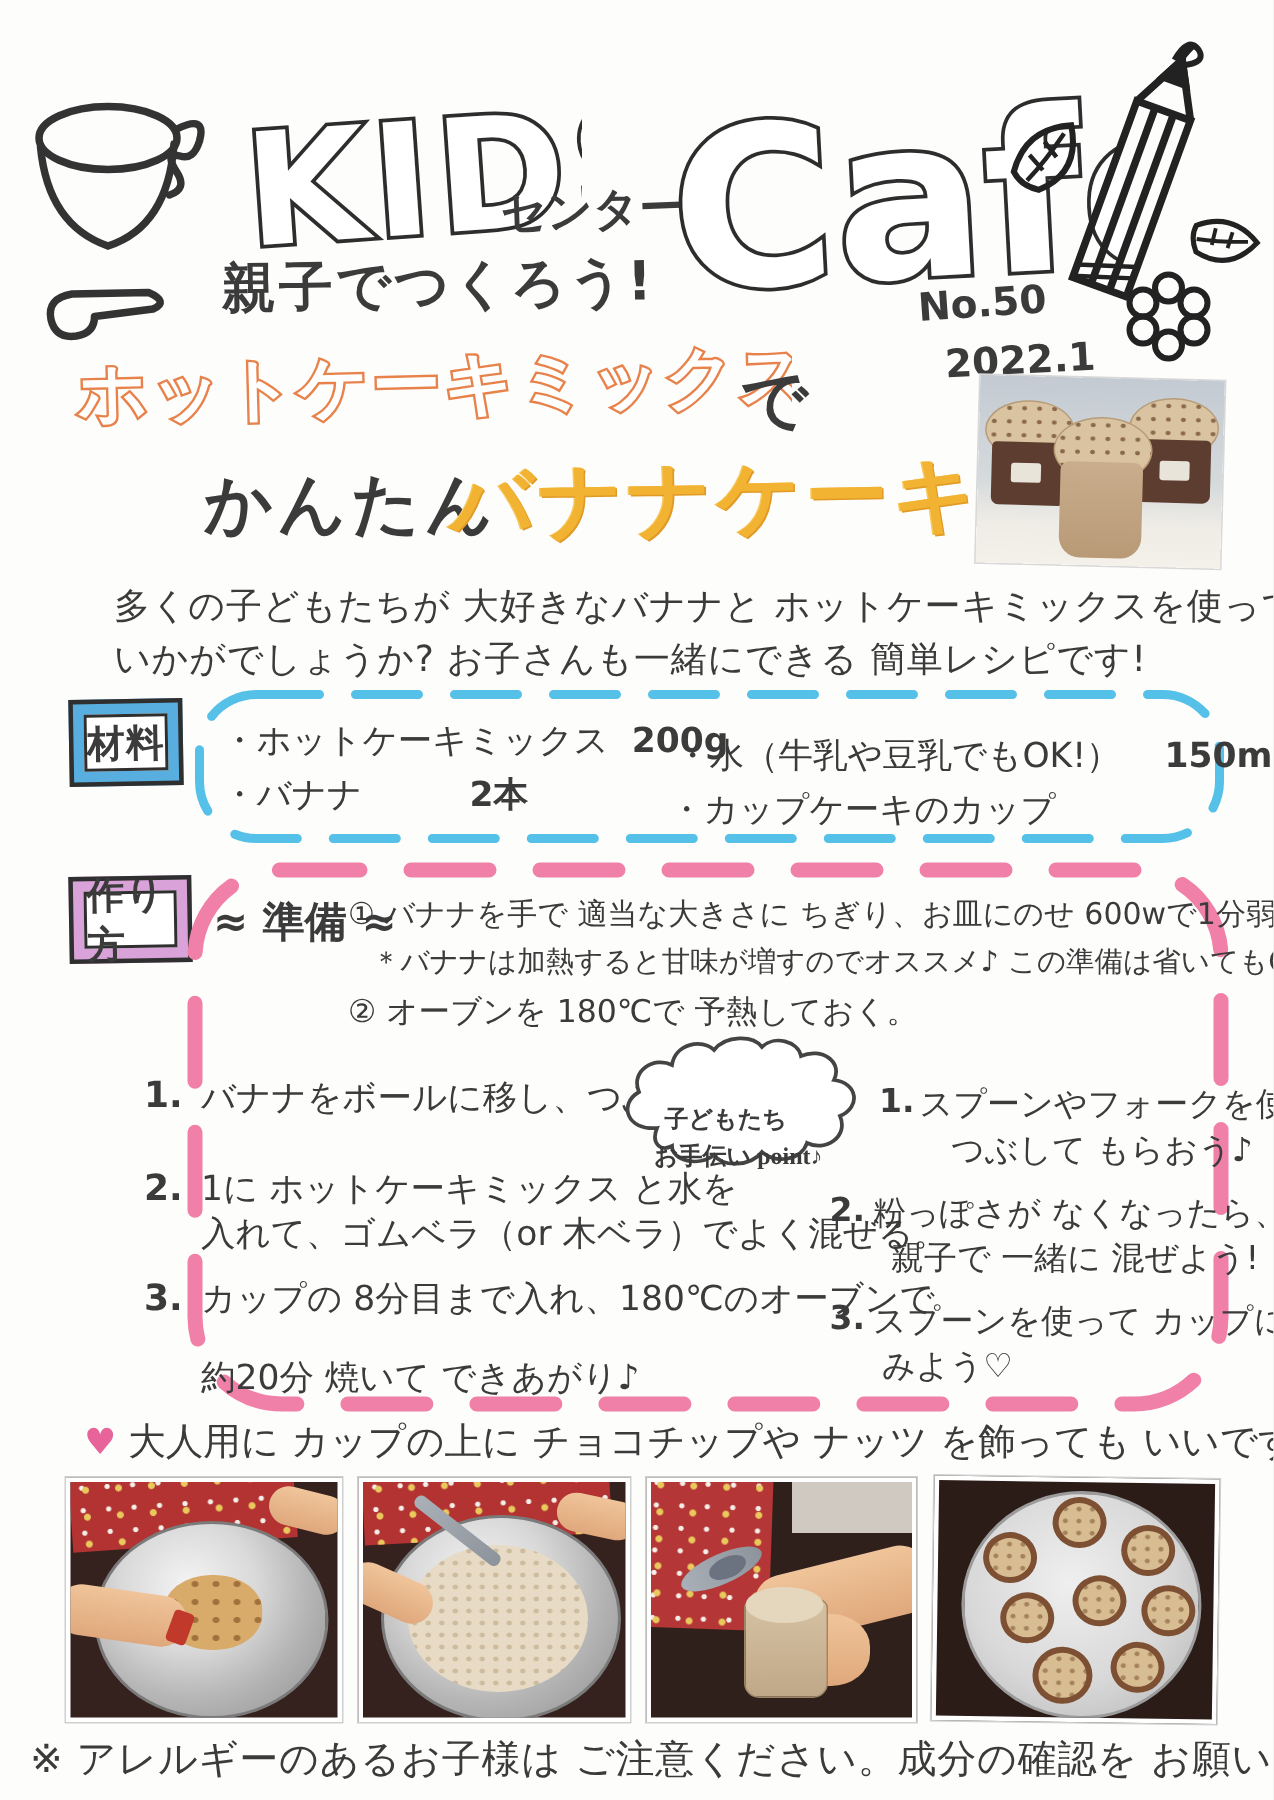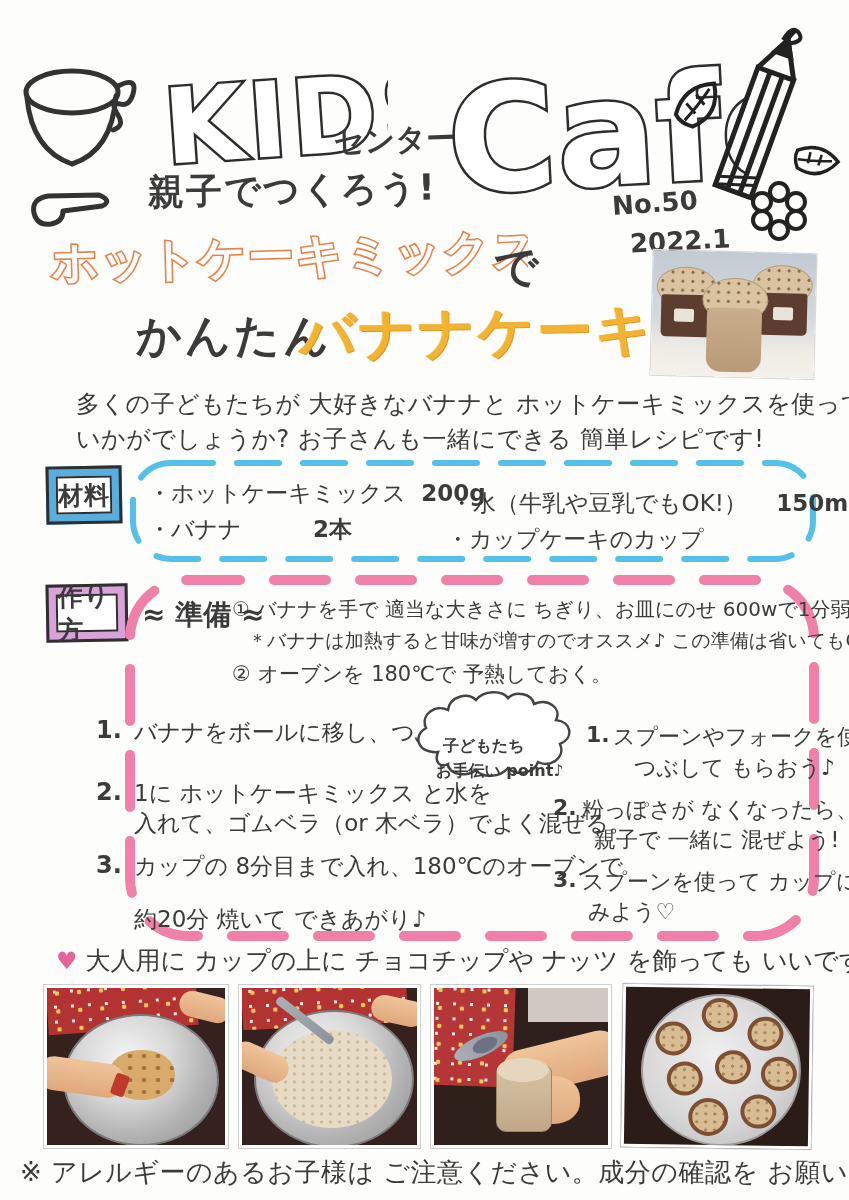--- a/index.html
+++ b/index.html
@@ -203,21 +203,21 @@
   <div class="abs hand step-line" style="left:134px;top:808px;">入れて、ゴムベラ（or 木ベラ）でよく混ぜる。</div>
 
   <div class="abs hand step-no" style="left:96px;top:851px;">3.</div>
   <div class="abs hand step-line" style="left:134px;top:851px;">カップの 8分目まで入れ、180℃のオーブンで</div>
   <div class="abs hand step-line" style="left:134px;top:880px;margin-top:24px;">約20分 焼いて できあがり♪</div>
 
   <svg class="abs" style="left:410px;top:690px;" width="172" height="90" viewBox="0 0 172 90">
     <path d="M28 62 C8 64 2 46 16 38 C10 24 26 14 38 20 C40 6 58 2 66 10 C74 0 92 0 98 8 C106 0 122 4 124 14 C138 8 152 18 146 30 C162 32 164 48 150 54 C156 68 140 78 128 72 C124 84 106 86 98 78 C90 88 72 88 66 80 C56 88 38 84 38 74 C30 78 24 72 28 62 Z" fill="#fff" stroke="#444" stroke-width="2.5"></path>
   </svg>
   <div class="abs hand cloud-text" style="left:443px;top:712px;">子どもたち</div>
-  <div class="abs hand cloud-text" style="left:436px;top:737px;">お手伝い point♪</div>
+  <div class="abs hand cloud-text" style="left:436px;top:737px;font-family:Liberation Serif, serif;">お手伝い point♪</div>
 
   <div class="abs hand pt-no" style="left:586px;top:722px;">1.</div>
   <div class="abs hand pt-line" style="left:613px;top:722px;">スプーンやフォークを使って</div>
   <div class="abs hand pt-line" style="left:634px;top:753px;">つぶして もらおう♪</div>
 
   <div class="abs hand pt-no" style="left:553px;top:795px;">2.</div>
   <div class="abs hand pt-line" style="left:582px;top:795px;">粉っぽさが なくなったら、</div>
   <div class="abs hand pt-line" style="left:594px;top:825px;">親子で 一緒に 混ぜよう!</div>
 
   <div class="abs hand pt-no" style="left:553px;top:867px;">3.</div>

